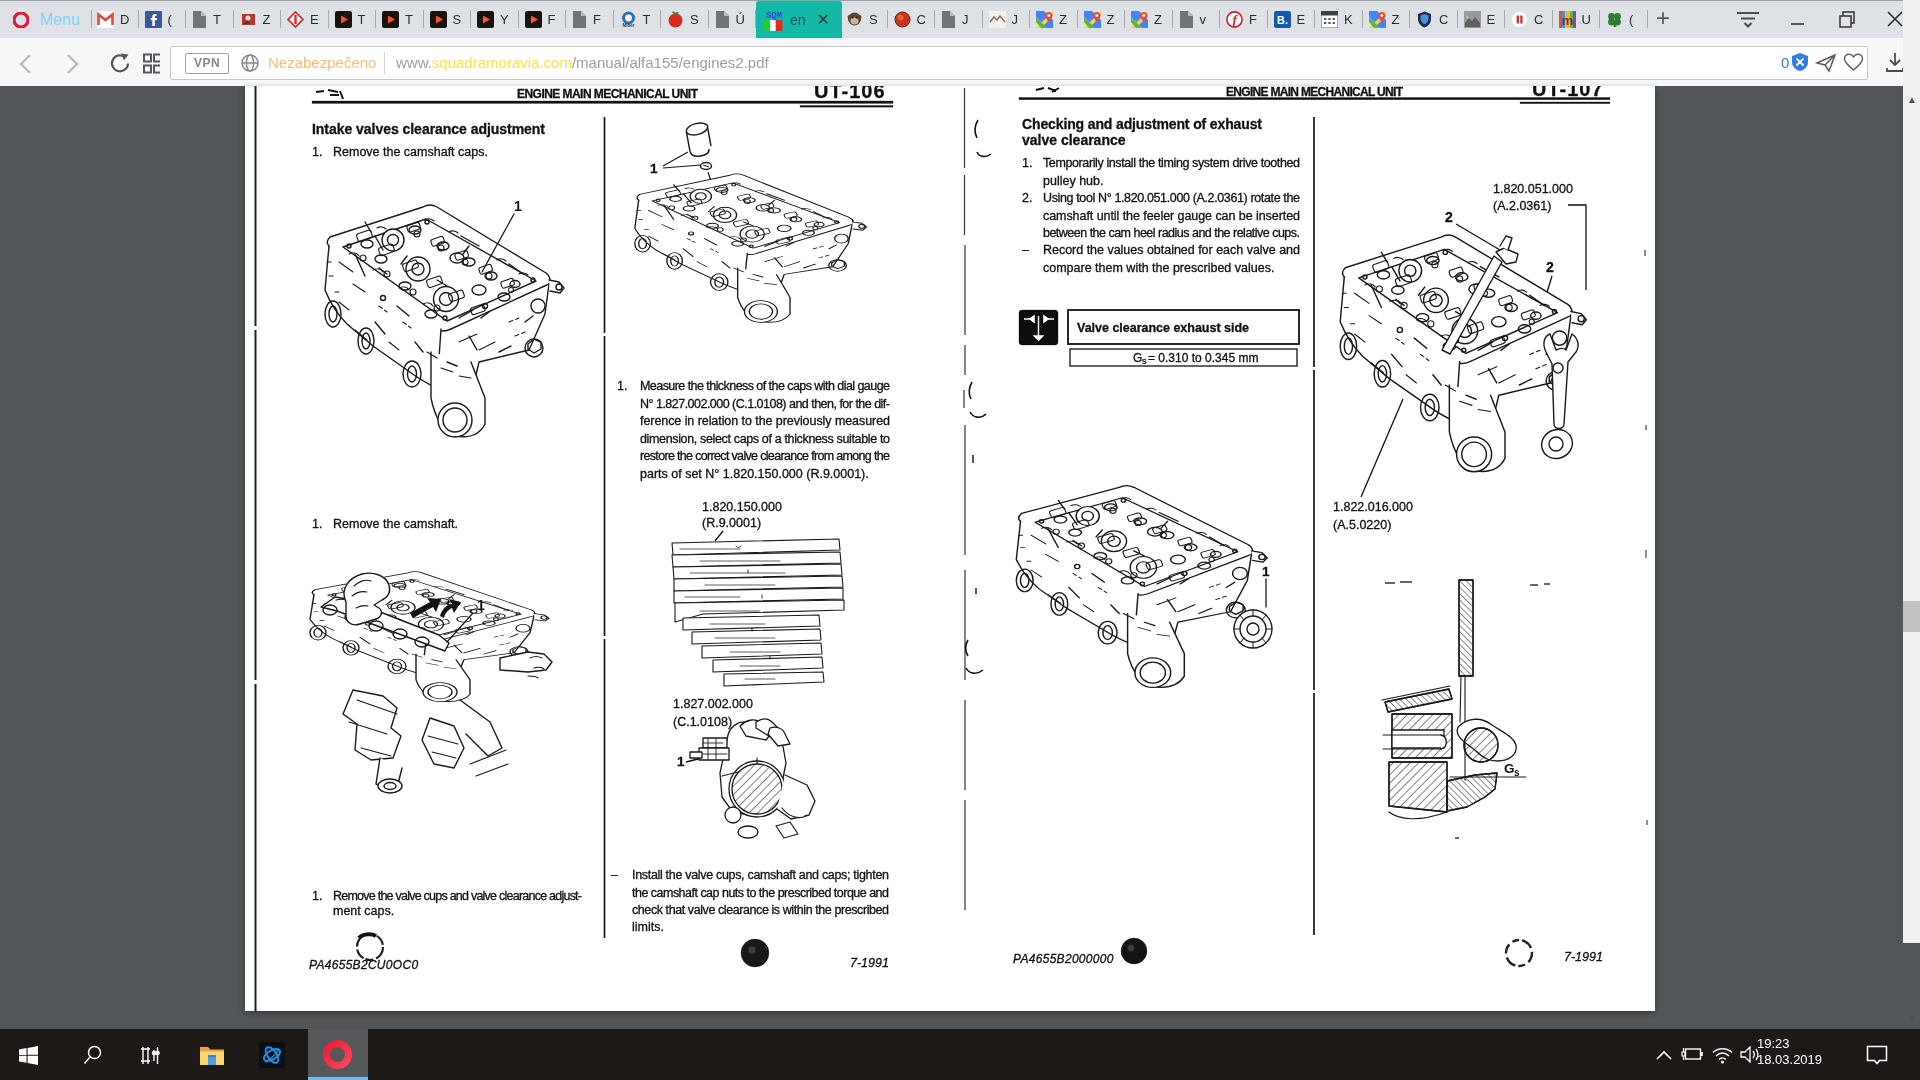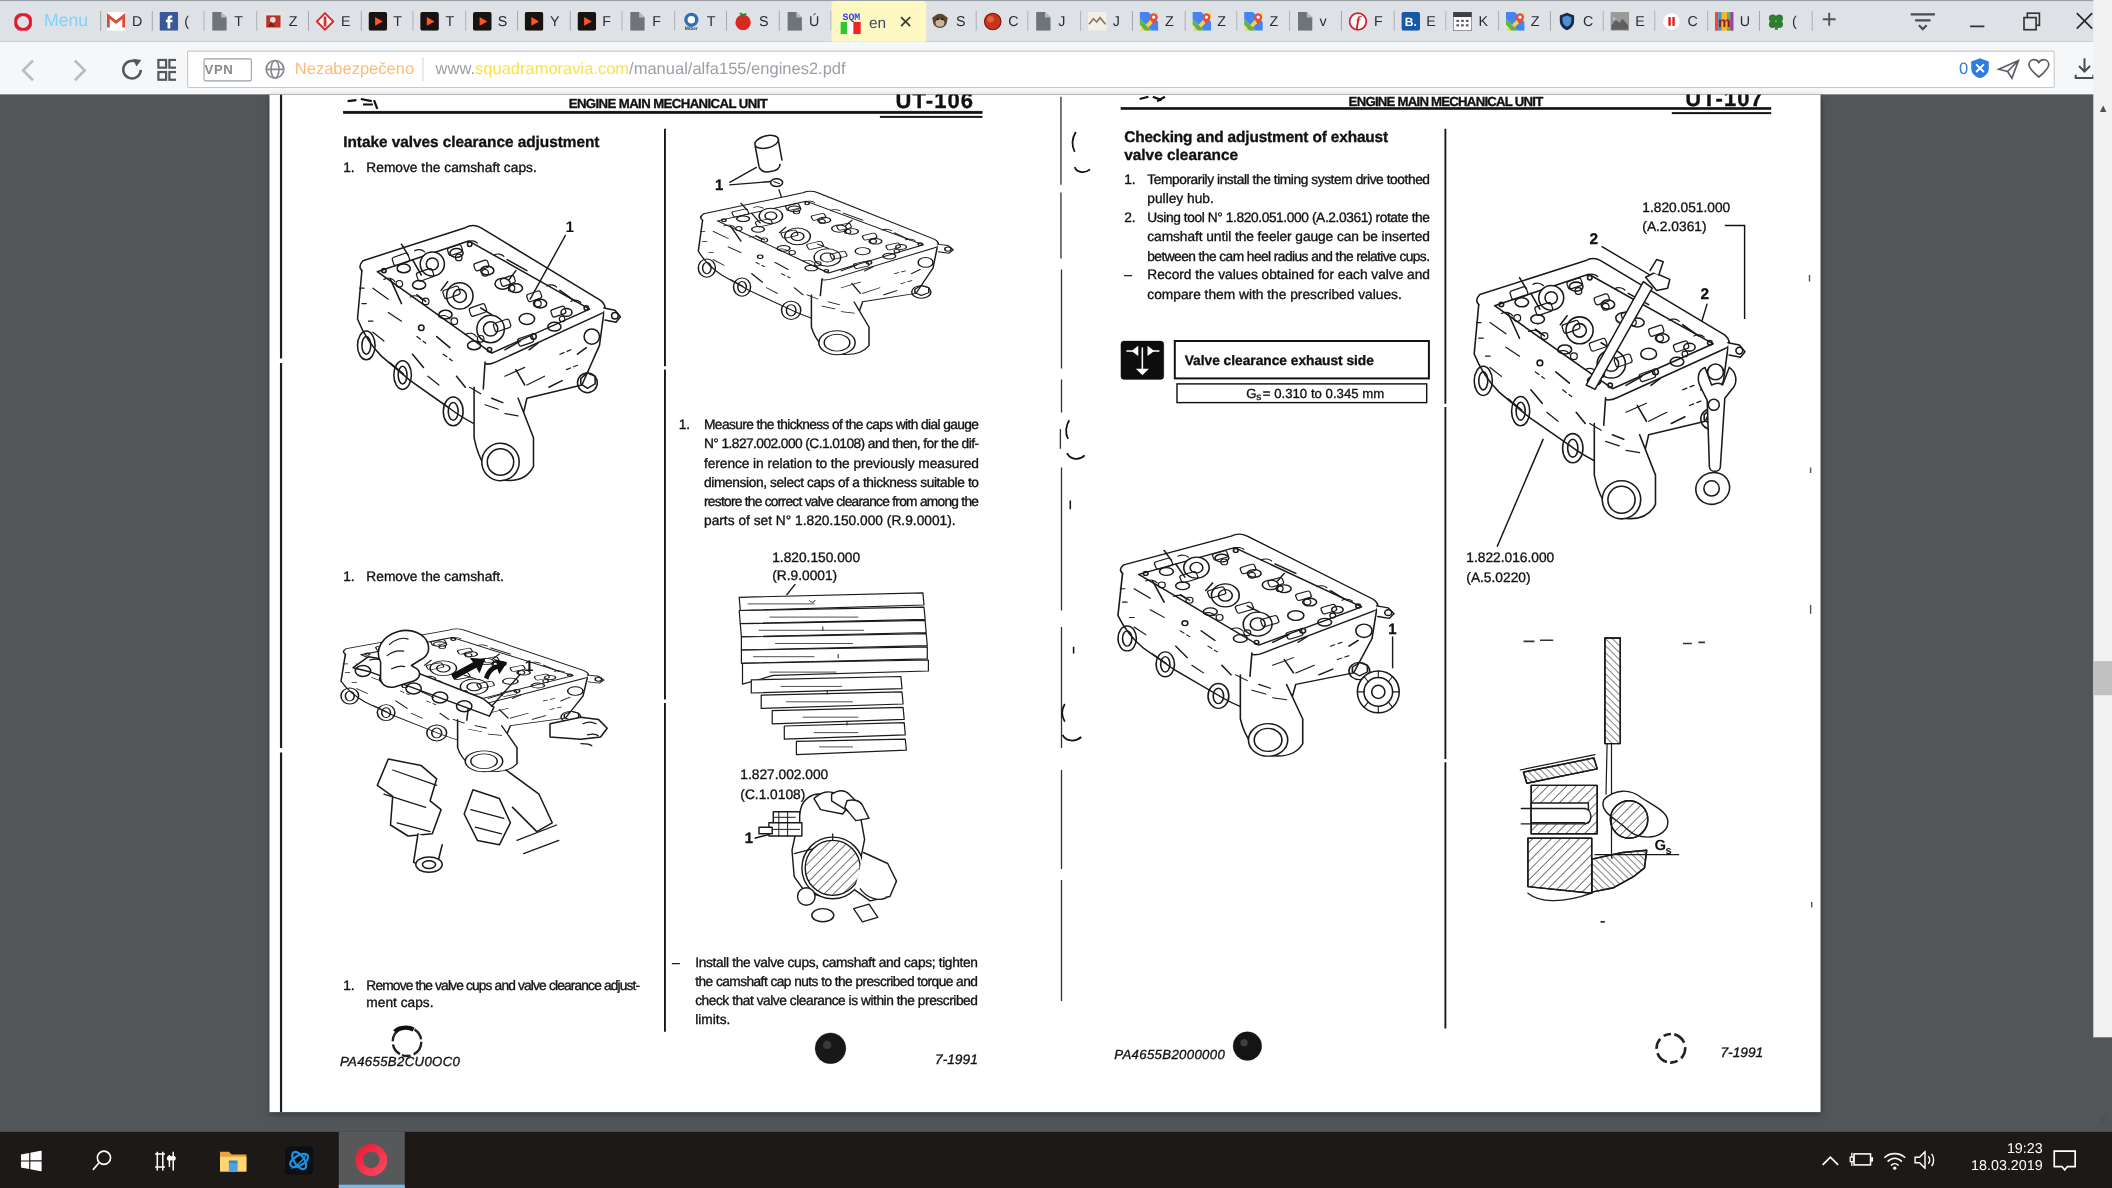--- a/index.html
+++ b/index.html
@@ -1,32 +1,32 @@
 <!DOCTYPE html>
 <html><head><meta charset="utf-8"><style>
 *{margin:0;padding:0;box-sizing:border-box}
 html,body{width:1920px;height:1080px;overflow:hidden;font-family:"Liberation Sans",sans-serif;background:#525659}
 #tabbar{position:absolute;left:0;top:0;width:1920px;height:38px;background:#dee2e6;border-top:1px solid #9aa0a6}
 .tab{position:absolute;top:0;height:38px;display:flex;align-items:center;overflow:hidden}
 .tab .sep{position:absolute;right:0;top:10px;height:18px;width:1px;background:#a6abb0}
 .tab .ic{flex:0 0 auto;margin-left:6px}
 .tab .tt{font-size:13px;color:#2a2d30;margin-left:6px;white-space:nowrap}
-#atab{position:absolute;left:756px;top:1px;width:86px;height:37px;background:#fef9c3;border-radius:3px 3px 0 0;display:flex;align-items:center}
+#atab{position:absolute;left:756px;top:1px;width:86px;height:37px;background:#14b8a6;border-radius:3px 3px 0 0;display:flex;align-items:center}
 #menu-o{position:absolute;left:13px;top:12px}
 #menu-t{position:absolute;left:40px;top:11px;font-size:16px;color:#7dd3fc}
 #menusep{position:absolute;left:91px;top:10px;height:18px;width:1px;background:#a6abb0}
 #newtab{position:absolute;left:1650px;top:6px;width:26px;height:26px;font-size:24px;color:#555;text-align:center;line-height:24px;font-weight:300}
 #addrbar{position:absolute;left:0;top:38px;width:1920px;height:48px;background:#f6f7f8}
 #urlfield{position:absolute;left:170px;top:46px;width:1698px;height:34px;background:#fff;border:1px solid #c6c9cc;border-radius:2px}
 #content{position:absolute;left:0;top:86px;width:1920px;height:943px;background:#525659}
 #page{position:absolute;left:245px;top:0;width:1410px;height:925px;background:#fff;box-shadow:0 2px 6px rgba(0,0,0,.35)}
 #scroll{position:absolute;left:1903px;top:0;width:17px;height:943px;background:#f1f1f1}
 #sthumb{position:absolute;left:1903px;top:601px;width:17px;height:31px;background:#c1c1c1}
 #taskbar{position:absolute;left:0;top:1029px;width:1920px;height:51px;background:#1c1917}
-#clock{position:absolute;right:63px;top:1036px;width:100px;text-align:right;color:#fff;font-size:13px;line-height:16px}
+#clock{position:absolute;right:63px;top:1036px;width:100px;text-align:left;color:#fff;font-size:13px;line-height:16px}
 svg{display:block}
 </style></head>
 <body>
 <div id="tabbar"></div>
 <div id="menu-o">
     <svg width="16" height="16" viewBox="0 0 16 16">
       <circle cx="8" cy="8" r="7" fill="none" stroke="#e11b36" stroke-width="3.2"></circle>
     </svg>
   </div>
 <div id="menu-t">Menu</div>
@@ -430,21 +430,21 @@
 <path d="M111.5 6.5a8 8 0 1 0 2.5 6" stroke="#54585c" stroke-width="2.2" fill="none"></path>
       <path d="M107 2.5l7.5 1-4.5 6z" fill="#54585c"></path>
 <g stroke="#54585c" stroke-width="2" fill="none">
         <rect x="130" y="3.5" width="7" height="7"></rect>
         <rect x="140" y="3.5" width="7" height="7"></rect>
         <rect x="130" y="14.5" width="7" height="7"></rect>
         <rect x="140" y="14.5" width="7" height="7"></rect>
       </g>
 </svg>
   </div>
-<div id="vpn" style="position:absolute;left:185px;top:53px;width:44px;height:21px;border:1.5px solid #9aa0a5;border-radius:2px;color:#85898d;font-size:12px;font-weight:bold;line-height:18px;letter-spacing:.5px">VPN</div>
+<div id="vpn" style="position:absolute;left:185px;top:53px;width:44px;height:21px;border:1.5px solid #9aa0a5;border-radius:2px;color:#85898d;font-size:12px;font-weight:bold;text-align:center;line-height:18px;letter-spacing:.5px">VPN</div>
 <div id="globe">
     <svg style="position:absolute;left:240px;top:53px" width="20" height="20" viewBox="0 0 20 20" fill="none" stroke="#85898d" stroke-width="1.5">
       <circle cx="10" cy="10" r="8"></circle>
       <ellipse cx="10" cy="10" rx="3.6" ry="8"></ellipse>
       <path d="M2 10h16"></path>
     </svg>
   </div>
 <div style="position:absolute;left:268px;top:54px;font-size:15px;color:#fdba74">Nezabezpečeno</div>
 <div style="position:absolute;left:384px;top:52px;width:1px;height:22px;background:#d4d7da"></div>
 <div style="position:absolute;left:396px;top:54px;font-size:15px;color:#9aa0a5">www.<span style="color:#fde047">squadramoravia.com</span>/manual/alfa155/engines2.pdf</div>

